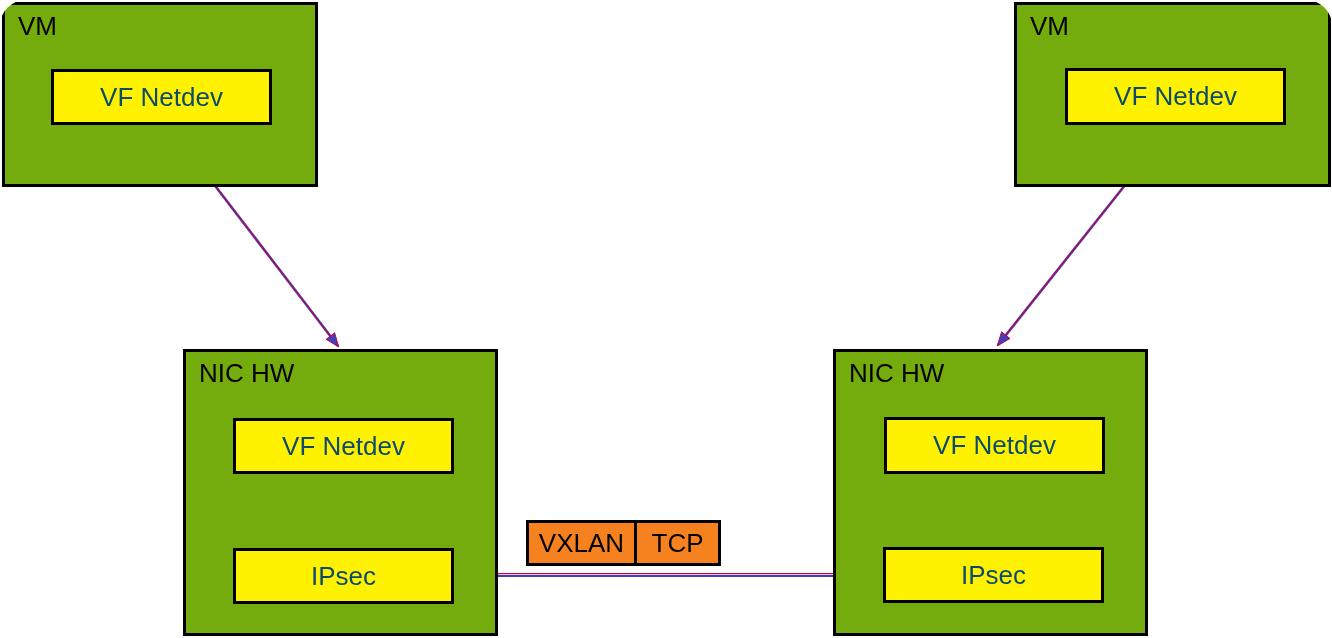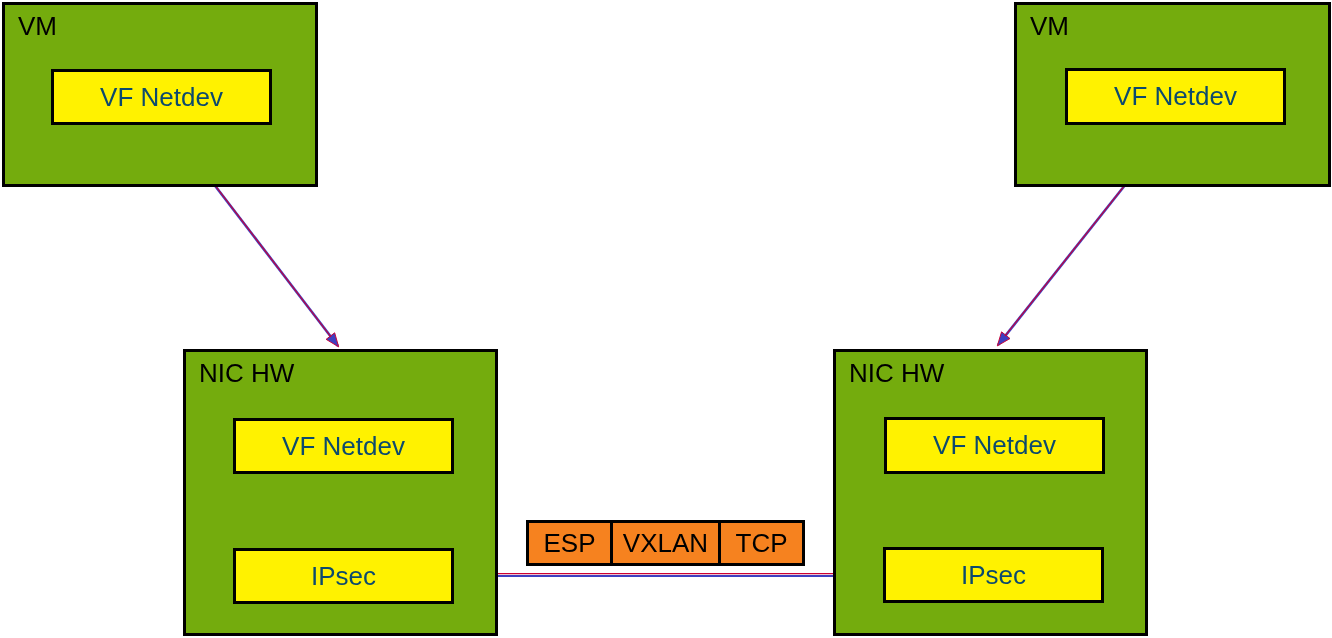--- a/index.html
+++ b/index.html
@@ -7,20 +7,21 @@
     padding: 0;
     background: #ffffff;
   }
   .canvas {
     position: relative;
     width: 1332px;
     height: 638px;
     background: var(--background, #ffffff);
     font-family: "Liberation Sans", sans-serif;
     overflow: hidden;
+    border-radius: 26px;
   }
   .container-box {
     position: absolute;
     box-sizing: border-box;
     background: var(--box_green, #74AC0D);
     border: 3px solid var(--border_black, #000);
   }
   .container-label {
     position: absolute;
     top: 7px;
@@ -159,18 +160,17 @@
     <div class="inner-box ipsec">IPsec</div>
   </div>
 
   <div class="container-box nic-right">
     <div class="container-label">NIC HW</div>
     <div class="inner-box vf-netdev">VF Netdev</div>
     <div class="inner-box ipsec">IPsec</div>
   </div>
 
   <div class="packet-stack">
-    <div class="packet-seg seg-esp">ESP</div>
     <div class="packet-seg seg-vxlan">VXLAN</div>
     <div class="packet-seg seg-tcp">TCP</div>
   </div>
 
 </div>
 
 </body></html>

